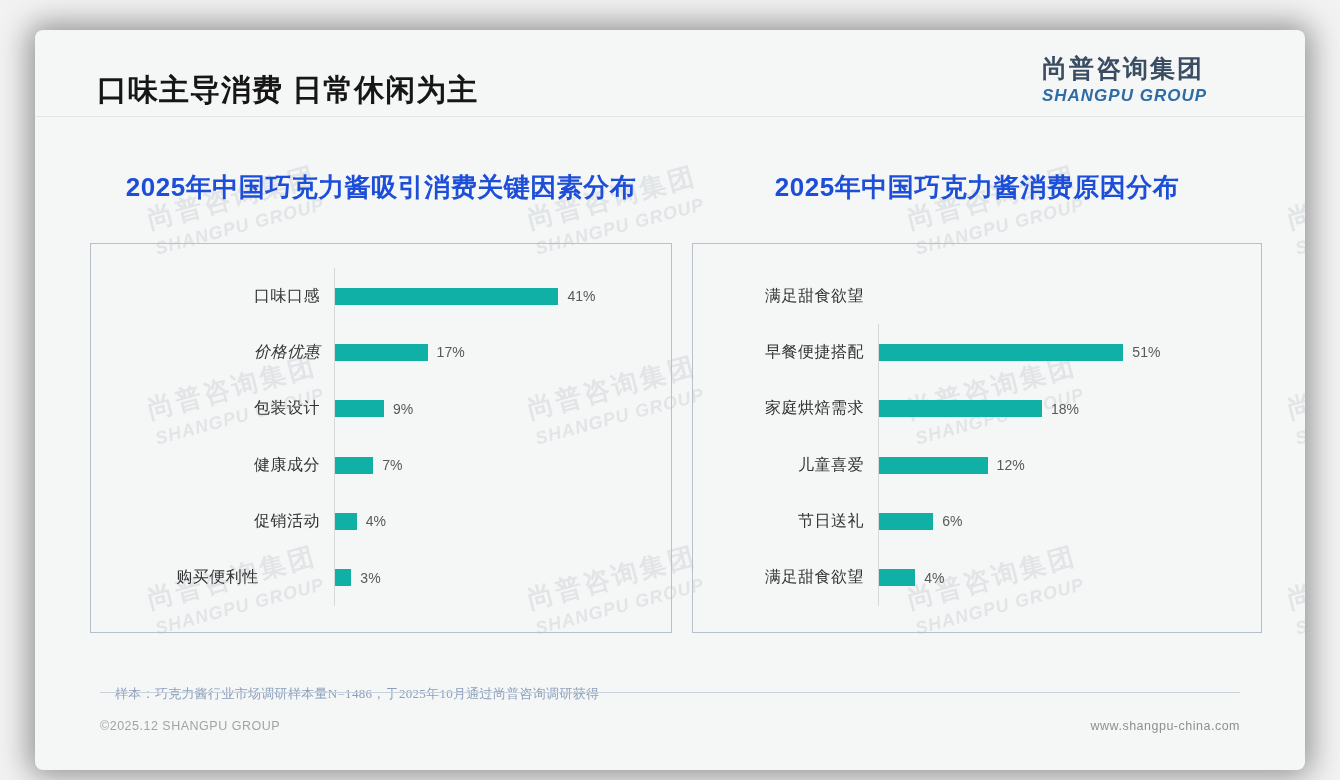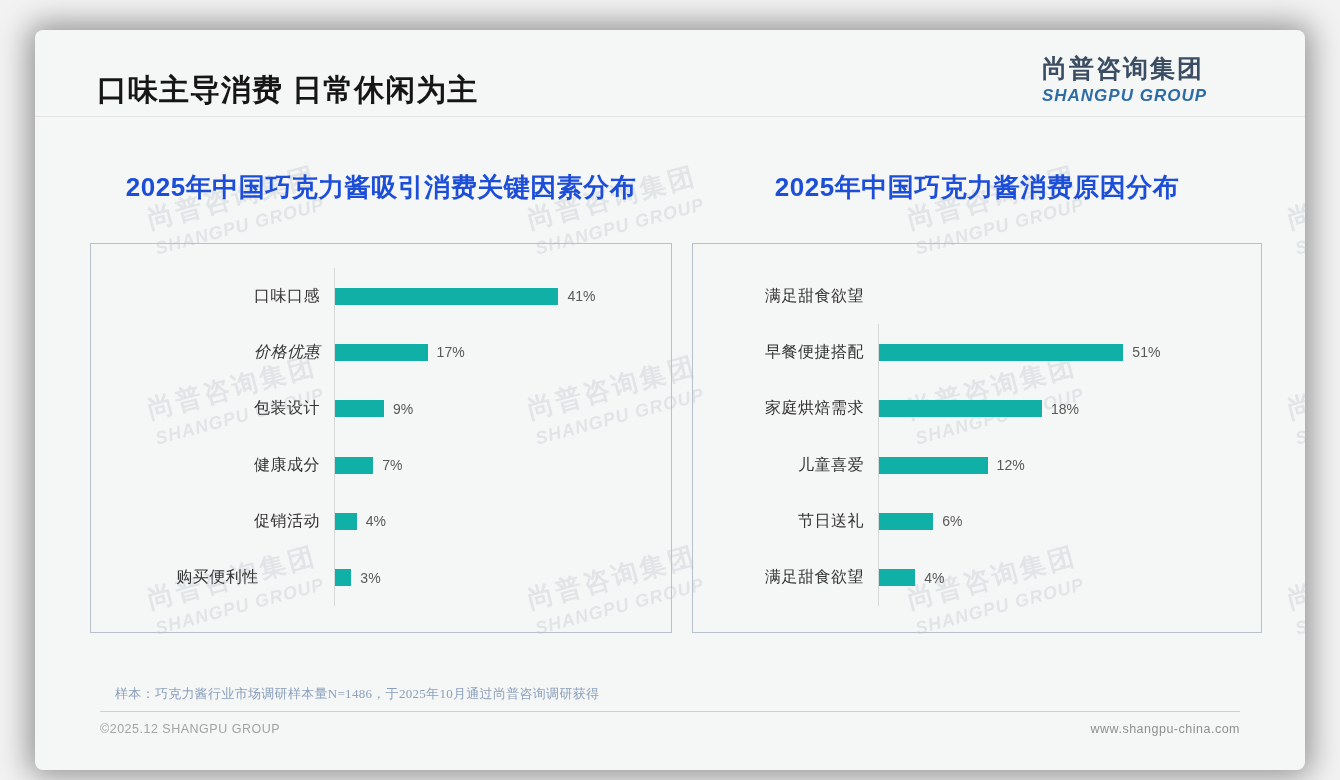--- a/index.html
+++ b/index.html
@@ -41,22 +41,22 @@
   .bar-label { text-align:right; padding-right:14px; font-size:16px; color:#333333;
     letter-spacing:0.5px; flex:none; }
   .bar-track { flex:1; align-self:stretch; display:flex; align-items:center;
     border-left:1px solid #d8d8d8; }
   .bar { height:17px; background:#10b0a6; flex:none; }
   .bar-value { font-size:14px; color:#595959; margin-left:9px; white-space:nowrap; }
 
   
   .note { position:absolute; left:80px; top:655px; font-size:13px; color:#8ba0bc;
     letter-spacing:0.3px; z-index:2;font-family:Liberation Serif, serif; }
-  .footer { position:absolute; left:65px; right:65px; top:681px; border-top:1px solid #c9d2dc;
-    padding-top:10px; display:flex; justify-content:space-between; z-index:2; }
+  .footer { position:absolute; left:65px; right:65px; top:662px; border-top:1px solid #c9d2dc;
+    padding-top:26px; display:flex; justify-content:space-between; z-index:2; }
   .footer-copy { font-size:12.5px; color:#a3a3a3; letter-spacing:0.5px; }
   .footer-url  { font-size:12.5px; color:#8f8f8f; letter-spacing:0.5px;text-align:right; }
 </style>
 </head>
 <body>
 
 <div class="stage">
   <div class="slide">
 
     <div class="wm-layer" id="wm-layer">

